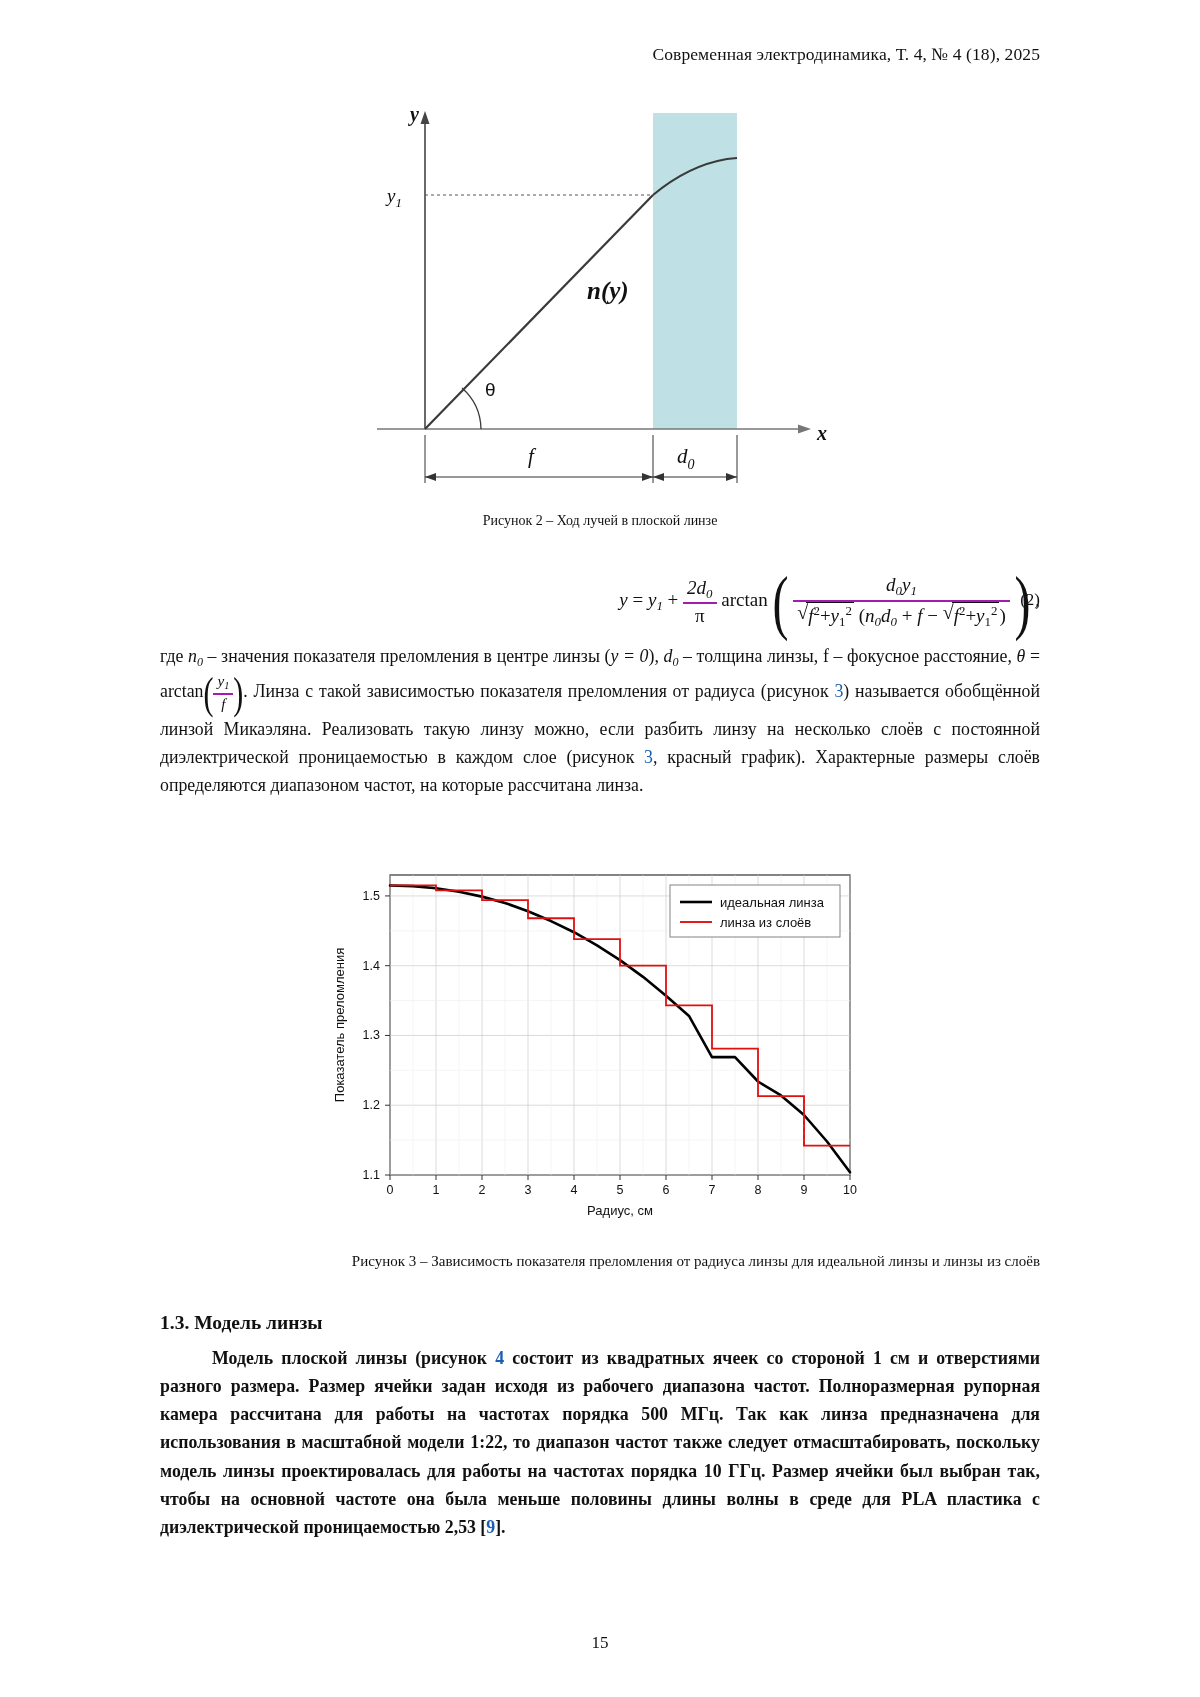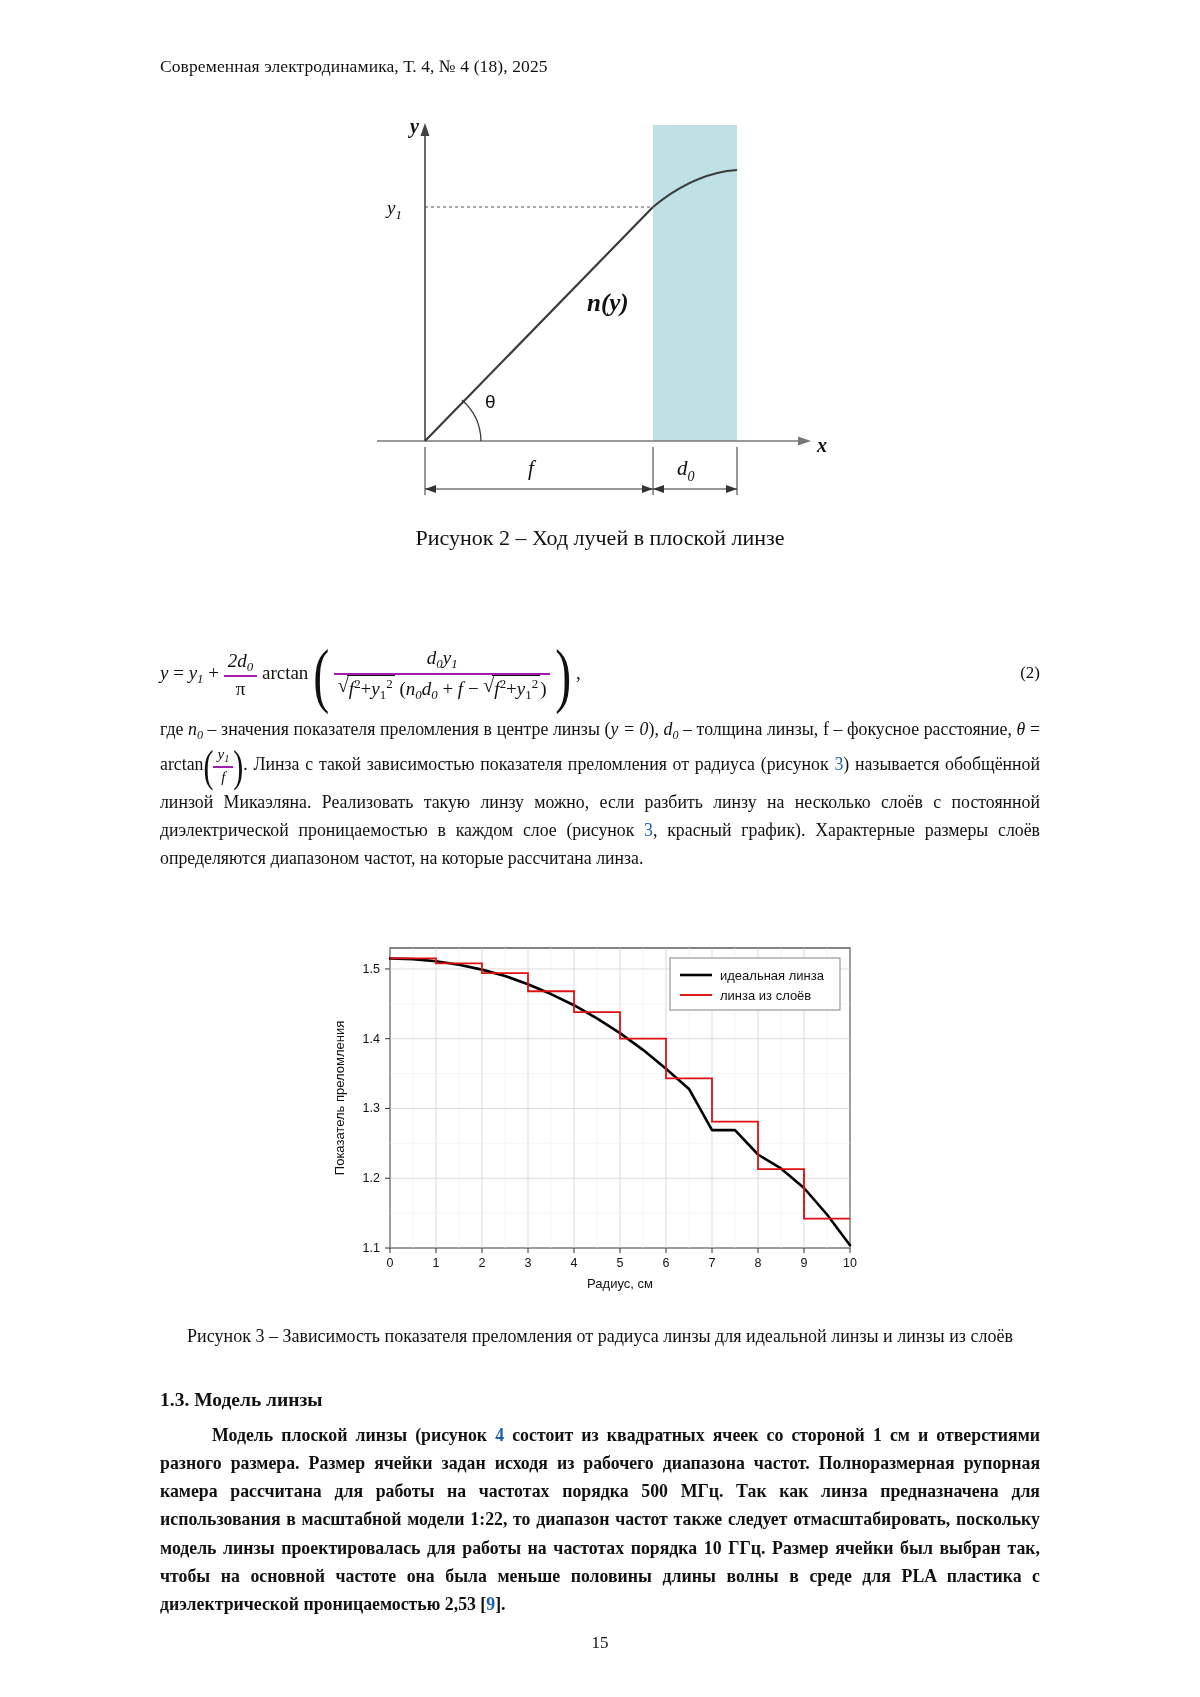--- a/index.html
+++ b/index.html
@@ -11,43 +11,43 @@
     position:relative;
     overflow:hidden;
   }
   .page {
     position:relative;
     width:1200px; height:1697px;
     box-sizing:border-box;
     padding:40px 160px 0 160px;
   }
   .running-head {
-    text-align:left;
+    text-align:right;
     font-size:17.5px;
     letter-spacing:0.1px;
-    margin-top:16px;
+    margin-top:4px;
   }
 
   
   .fig2-wrap { margin-top:34px; display:flex; justify-content:center; }
   .fig2 { position:relative; width:470px; height:400px; }
   .fig2 svg { display:block; }
   .caption {
     text-align:center;
-    font-size:22px;
+    font-size:14px;
     margin-top:14px;
   }
 
   
   .eq-block {
     position:relative;
-    margin-top:86px;
+    margin-top:35px;
     display:flex;
     align-items:center;
-    justify-content:flex-start;
+    justify-content:flex-end;
     min-height:76px;
   }
   .eq-num { position:absolute; right:0; top:26px; font-size:17px; }
   .math { font-family:"Liberation Serif", serif; font-size:19px; }
   .mi { font-style:italic; }
   .frac { display:inline-block; vertical-align:middle; text-align:center; }
   .frac .num { display:block; padding:0 4px; border-bottom:2px solid #a21caf; line-height:1.25; }
   .frac .den { display:block; padding:0 4px; line-height:1.3; }
   .sub { font-size:0.68em; vertical-align:-0.32em; }
   .sup { font-size:0.68em; vertical-align:0.55em; }
@@ -78,21 +78,21 @@
     line-height:1.58;
     text-align:justify;
   }
   .body-text p { margin:0 0 0 0; }
   .indent { text-indent:52px;font-weight:bold; }
   .ref-link { color:#1a5fb4; }
 
   
   .fig3-wrap { margin-top:58px; display:flex; justify-content:center; }
   .fig3 { position:relative; width:560px; height:370px; }
-  .caption-wide { text-align:center; font-size:18px; margin-top:26px; }
+  .caption-wide { text-align:right; font-size:15px; margin-top:26px; }
 
   
   h2.section {
     font-size:19.5px;
     margin:42px 0 10px 0;
     font-weight:bold;
   }
 
   .folio {
     position:absolute;

